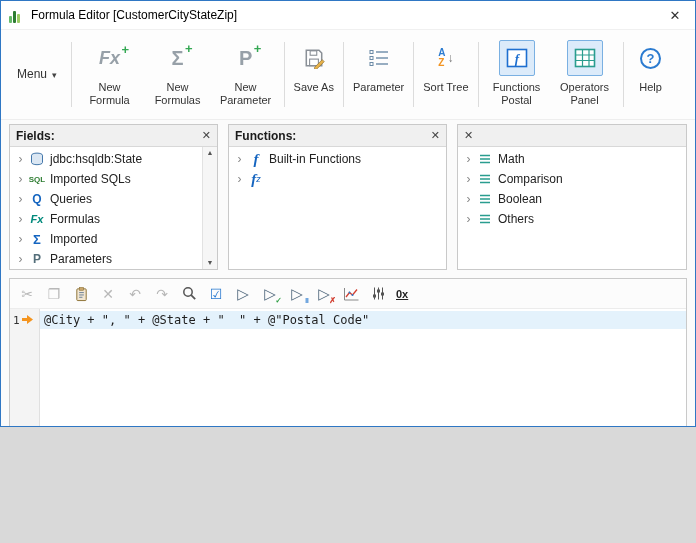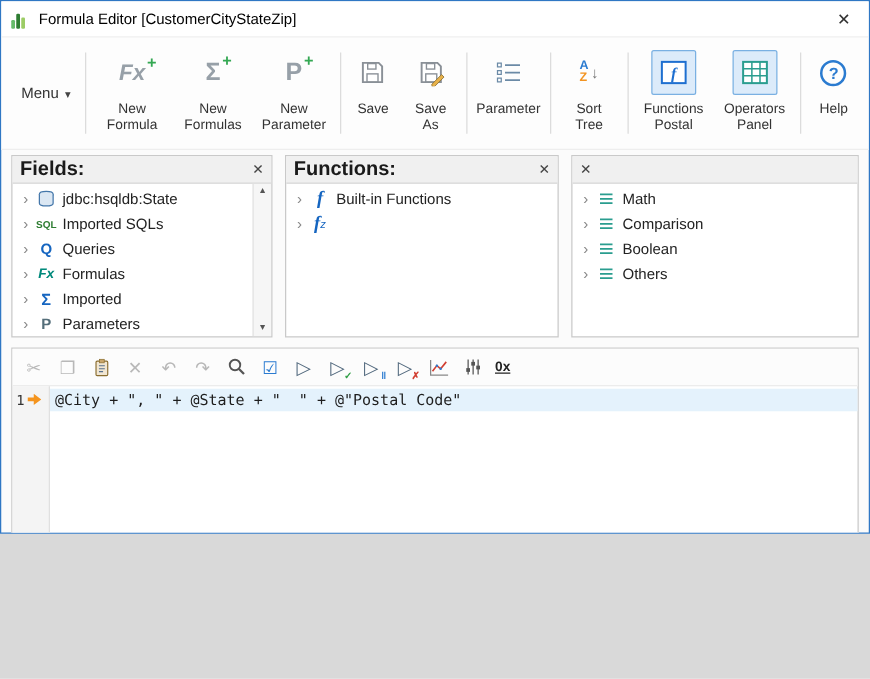--- a/index.html
+++ b/index.html
@@ -44,21 +44,21 @@
   .sort-a { color: #2b7bd0; } .sort-z { color: #f29422; }
   .sort-arrow { color: #777; font-size: 12px; }
 
   .help-ic { width: 21px; height: 21px; border: 2px solid #2b7bd0; border-radius: 50%; color: #2b7bd0; font-weight: bold; font-size: 13px; display: flex; align-items: center; justify-content: center; }
 
   
   .panels { display: flex; gap: 10px; margin: 4px 8px 0; height: 146px; }
   .panel { border: 1px solid #c9c9c9; background: #fff; display: flex; flex-direction: column; }
   .panel-fields { width: 209px; } .panel-functions { width: 219px; } .panel-operators { flex: 1; }
   .panel-header { height: 22px; background: #f0f0f0; border-bottom: 1px solid #d8d8d8; display: flex; align-items: center; padding: 0 6px; flex: none; }
-  .panel-title { flex: 1; font-size: 16px; font-weight: bold; color: #1a1a1a; }
+  .panel-title { flex: 1; font-size: 12px; font-weight: bold; color: #1a1a1a; }
   .panel-close { background: none; border: none; font-size: 11px; color: #444; cursor: pointer; }
   .panel-body { flex: 1; position: relative; overflow: hidden; padding-top: 2px; }
   .with-scroll .tree-row { padding-right: 18px; }
 
   .tree-row { display: flex; align-items: center; height: 20px; padding-left: 4px; font-size: 12px; color: #222; cursor: pointer; }
   .chev { width: 13px; text-align: center; color: #888; font-size: 12px; line-height: 1; }
   .tree-ic { width: 20px; display: flex; align-items: center; justify-content: center; margin-right: 3px; flex: none; }
   .sql-txt { font-size: 8px; font-weight: bold; color: #2e7d32; letter-spacing: 0; }
   .q-txt { font-size: 12px; font-weight: bold; color: #1565c0; }
   .fx-txt { font-size: 11px; font-weight: bold; font-style: italic; color: #00897b; }
@@ -128,30 +128,20 @@
 
     <div class="tb-btn">
       <span class="icbox">
           <span class="txt-ic no-italic"><span>P</span><span class="plus">+</span></span>
         </span>
       <span class="tb-lbl">New Parameter</span>
     </div>
 
     <div class="tb-sep"></div>
 
-    <div class="tb-btn">
-      <span class="icbox">
-        <svg width="22" height="22" viewBox="0 0 20 20">
-            <path d="M3 3h11.5L17 5.5V17H3z" fill="#fff" stroke="#8a9097" stroke-width="1.4"></path>
-            <rect x="6.5" y="3.5" width="6" height="4" fill="none" stroke="#8a9097"></rect>
-            <rect x="6" y="11" width="8" height="6" fill="none" stroke="#8a9097"></rect>
-          </svg>
-      </span>
-      <span class="tb-lbl">Save</span>
-    </div>
 
     <div class="tb-btn">
       <span class="icbox">
         <svg width="22" height="22" viewBox="0 0 20 20">
             <path d="M3 3h11.5L17 5.5V17H3z" fill="#fff" stroke="#8a9097" stroke-width="1.4"></path>
             <rect x="6.5" y="3.5" width="6" height="4" fill="none" stroke="#8a9097"></rect>
             <rect x="6" y="11" width="8" height="6" fill="none" stroke="#8a9097"></rect>
             <path d="M10.5 18.5l7-7 1.8 1.8-7 7h-1.8z" fill="#e8b24a" stroke="#8a6d2f" stroke-width="0.6"></path>
           </svg>
       </span>

